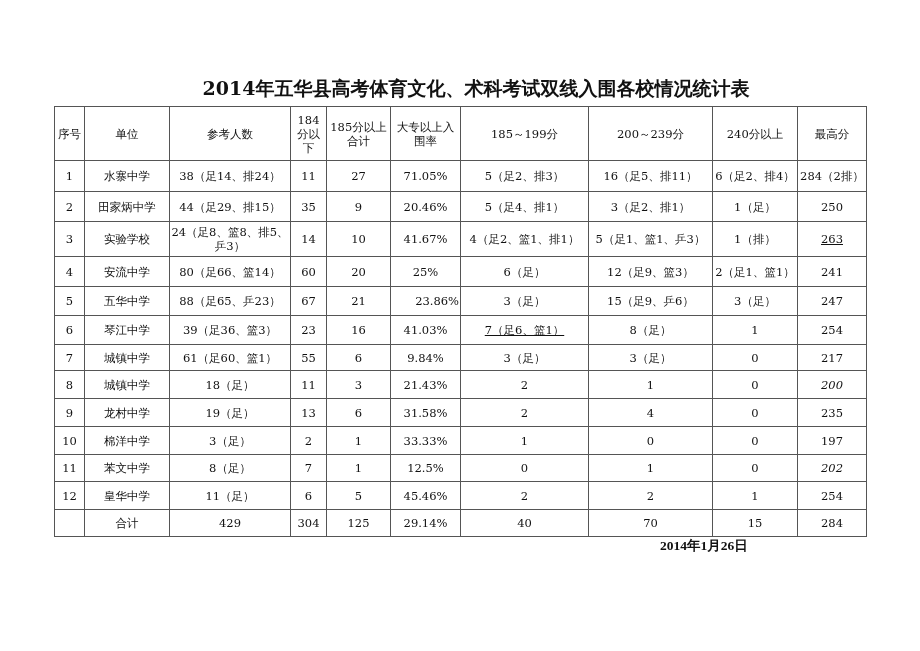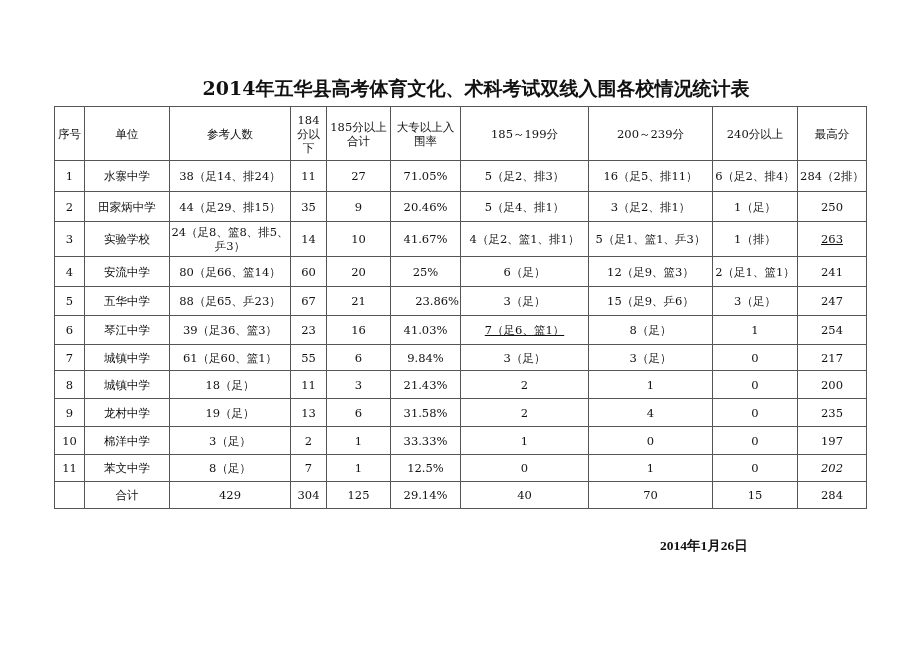--- a/index.html
+++ b/index.html
@@ -136,21 +136,21 @@
       <tr>
         <td style="height: 27px;">8</td>
         <td style="height: 27px;">城镇中学</td>
         <td style="height: 27px;">18（足）</td>
         <td style="height: 27px;">11</td>
         <td style="height: 27px;">3</td>
         <td style="height: 27px;">21.43%</td>
         <td style="height: 27px;">2</td>
         <td style="height: 27px;">1</td>
         <td style="height: 27px;">0</td>
-        <td style="height: 27px;">200</td>
+        <td style="height: 27px; font-style: italic;">200</td>
       </tr>
       <tr>
         <td style="height: 27px;">9</td>
         <td style="height: 27px;">龙村中学</td>
         <td style="height: 27px;">19（足）</td>
         <td style="height: 27px;">13</td>
         <td style="height: 27px;">6</td>
         <td style="height: 27px;">31.58%</td>
         <td style="height: 27px;">2</td>
         <td style="height: 27px;">4</td>
@@ -175,20 +175,32 @@
         <td style="height: 26px;">8（足）</td>
         <td style="height: 26px;">7</td>
         <td style="height: 26px;">1</td>
         <td style="height: 26px;">12.5%</td>
         <td style="height: 26px;">0</td>
         <td style="height: 26px;">1</td>
         <td style="height: 26px;">0</td>
         <td style="height: 26px; font-style: italic;">202</td>
       </tr>
       <tr>
+        <td style="height: 27px;">12</td>
+        <td style="height: 27px;">皇华中学</td>
+        <td style="height: 27px;">11（足）</td>
+        <td style="height: 27px;">6</td>
+        <td style="height: 27px;">5</td>
+        <td style="height: 27px;">45.46%</td>
+        <td style="height: 27px;">2</td>
+        <td style="height: 27px;">2</td>
+        <td style="height: 27px;">1</td>
+        <td style="height: 27px;">254</td>
+      </tr>
+      <tr>
         <td style="height: 26px;"></td>
         <td style="height: 26px;">合计</td>
         <td style="height: 26px;">429</td>
         <td style="height: 26px;">304</td>
         <td style="height: 26px;">125</td>
         <td style="height: 26px;">29.14%</td>
         <td style="height: 26px;">40</td>
         <td style="height: 26px;">70</td>
         <td style="height: 26px;">15</td>
         <td style="height: 26px; margin-top: 44px;">284</td>

